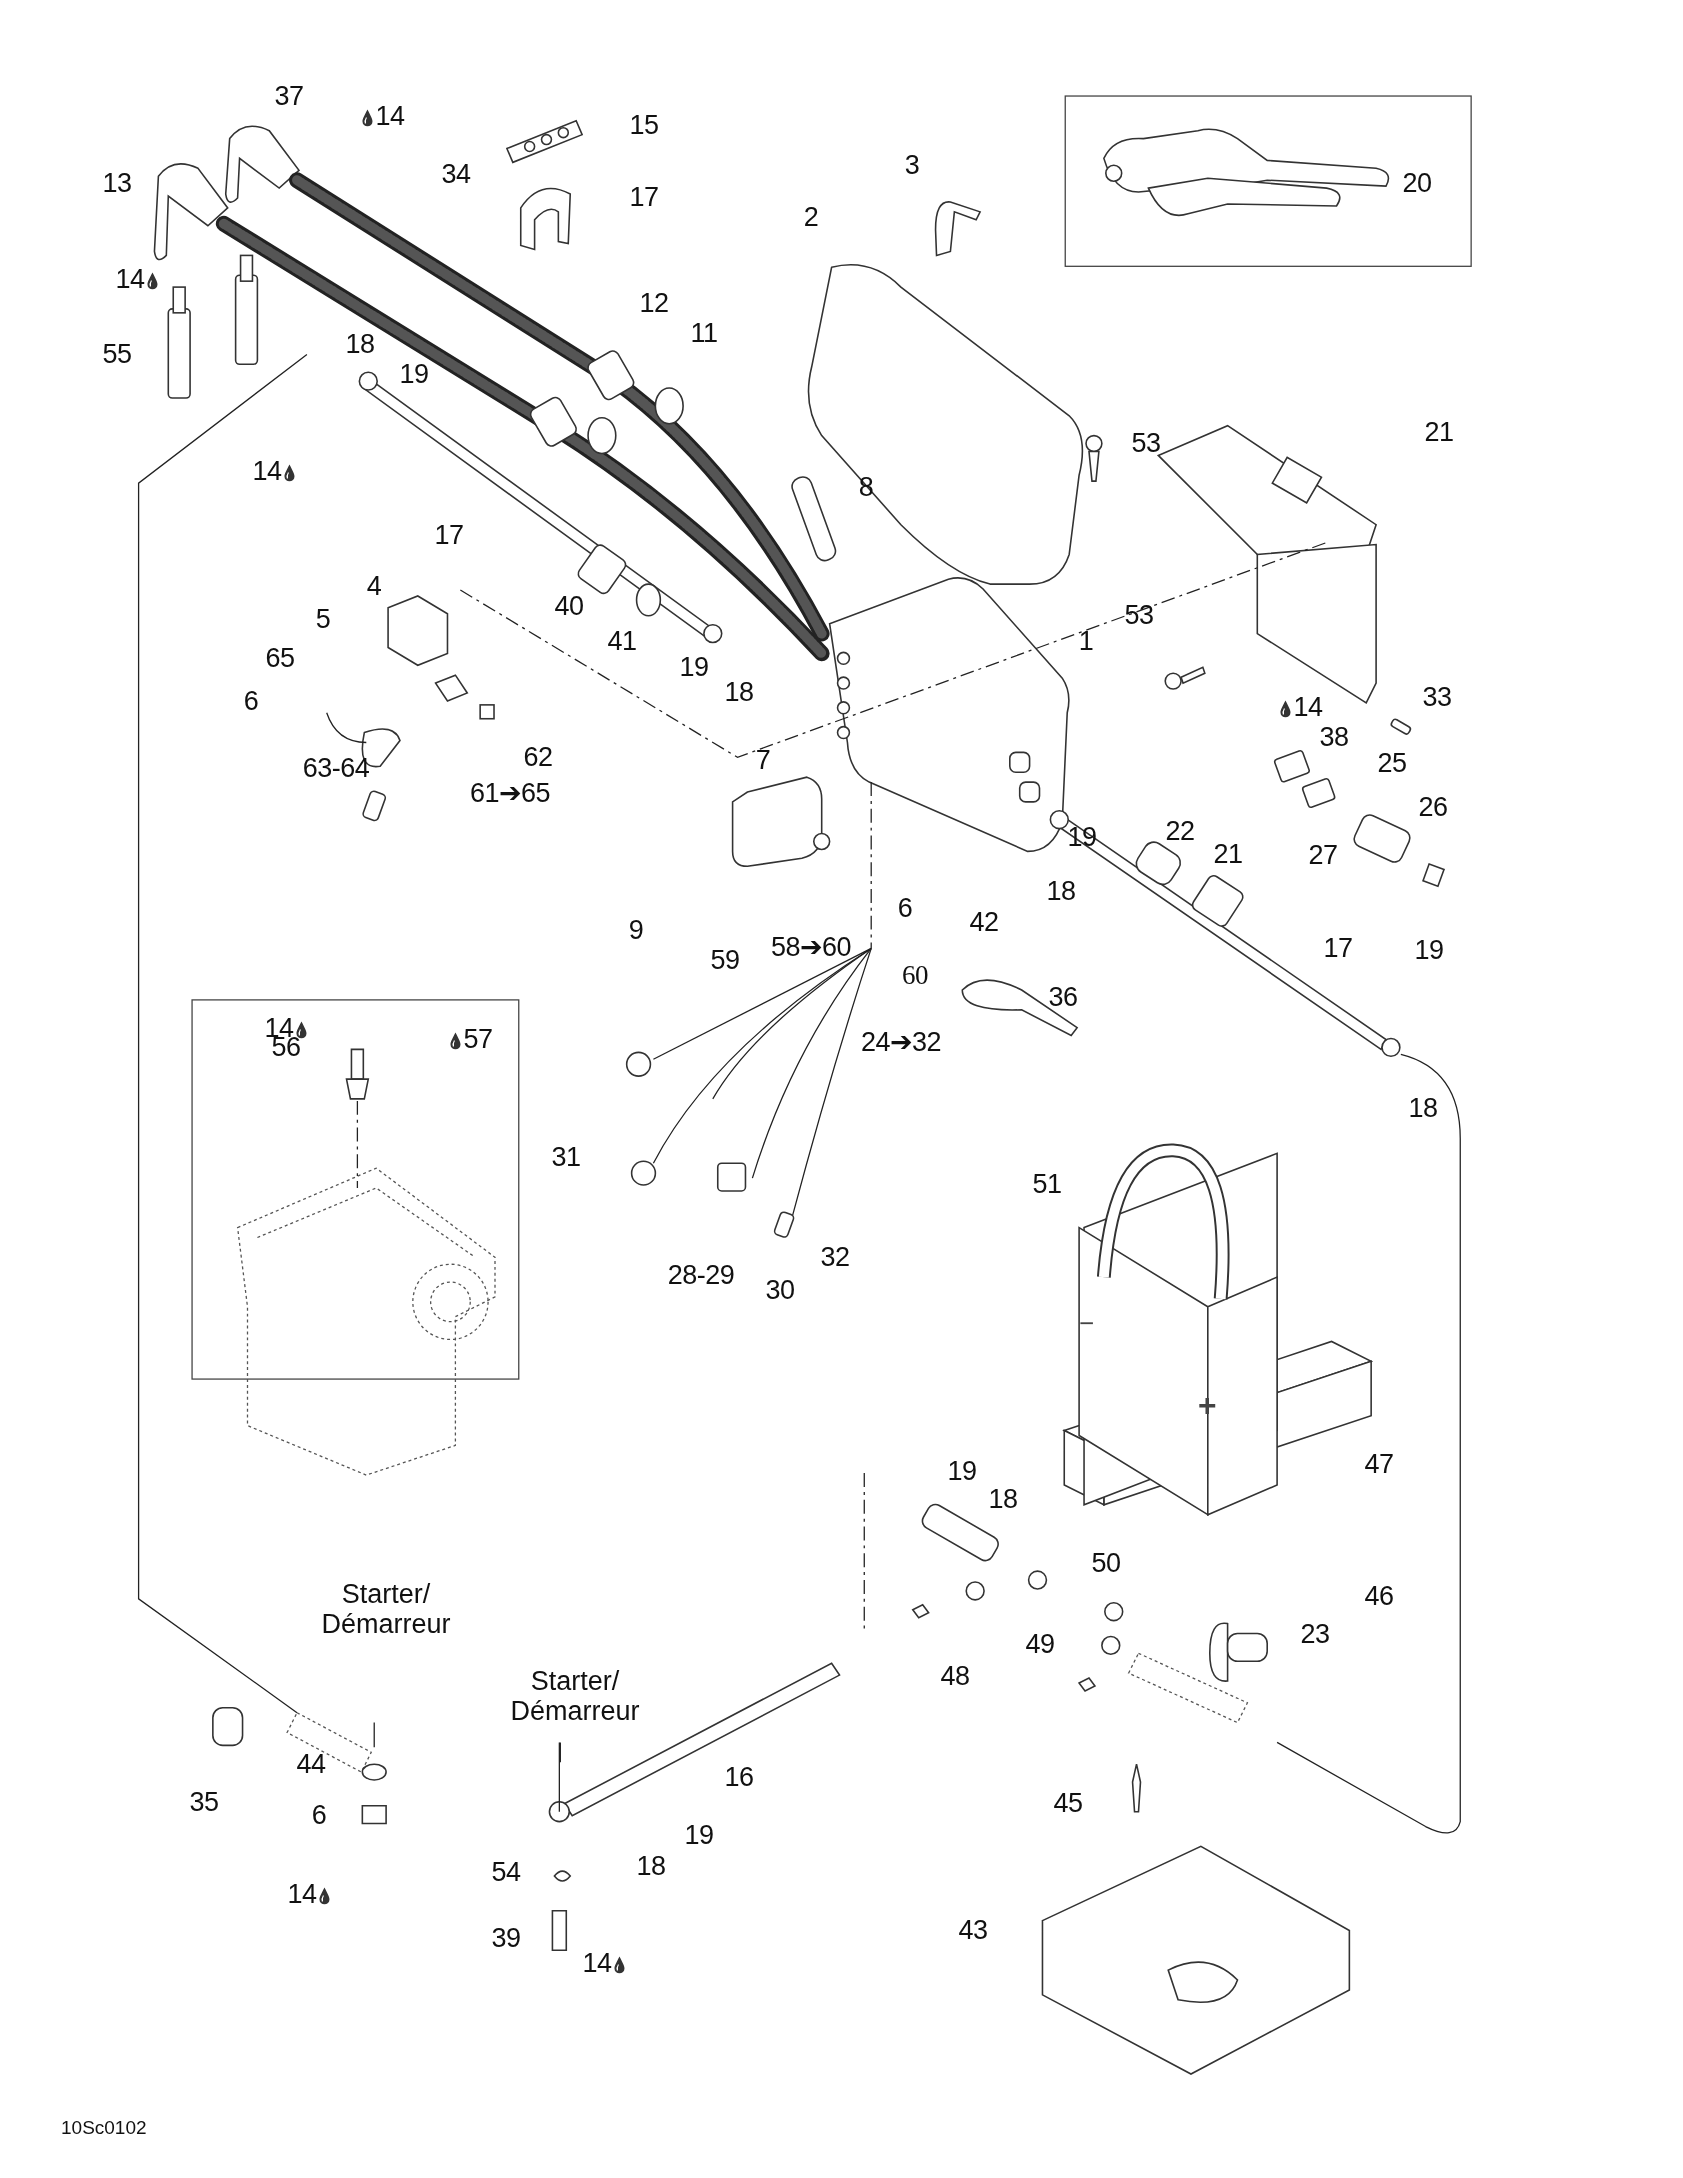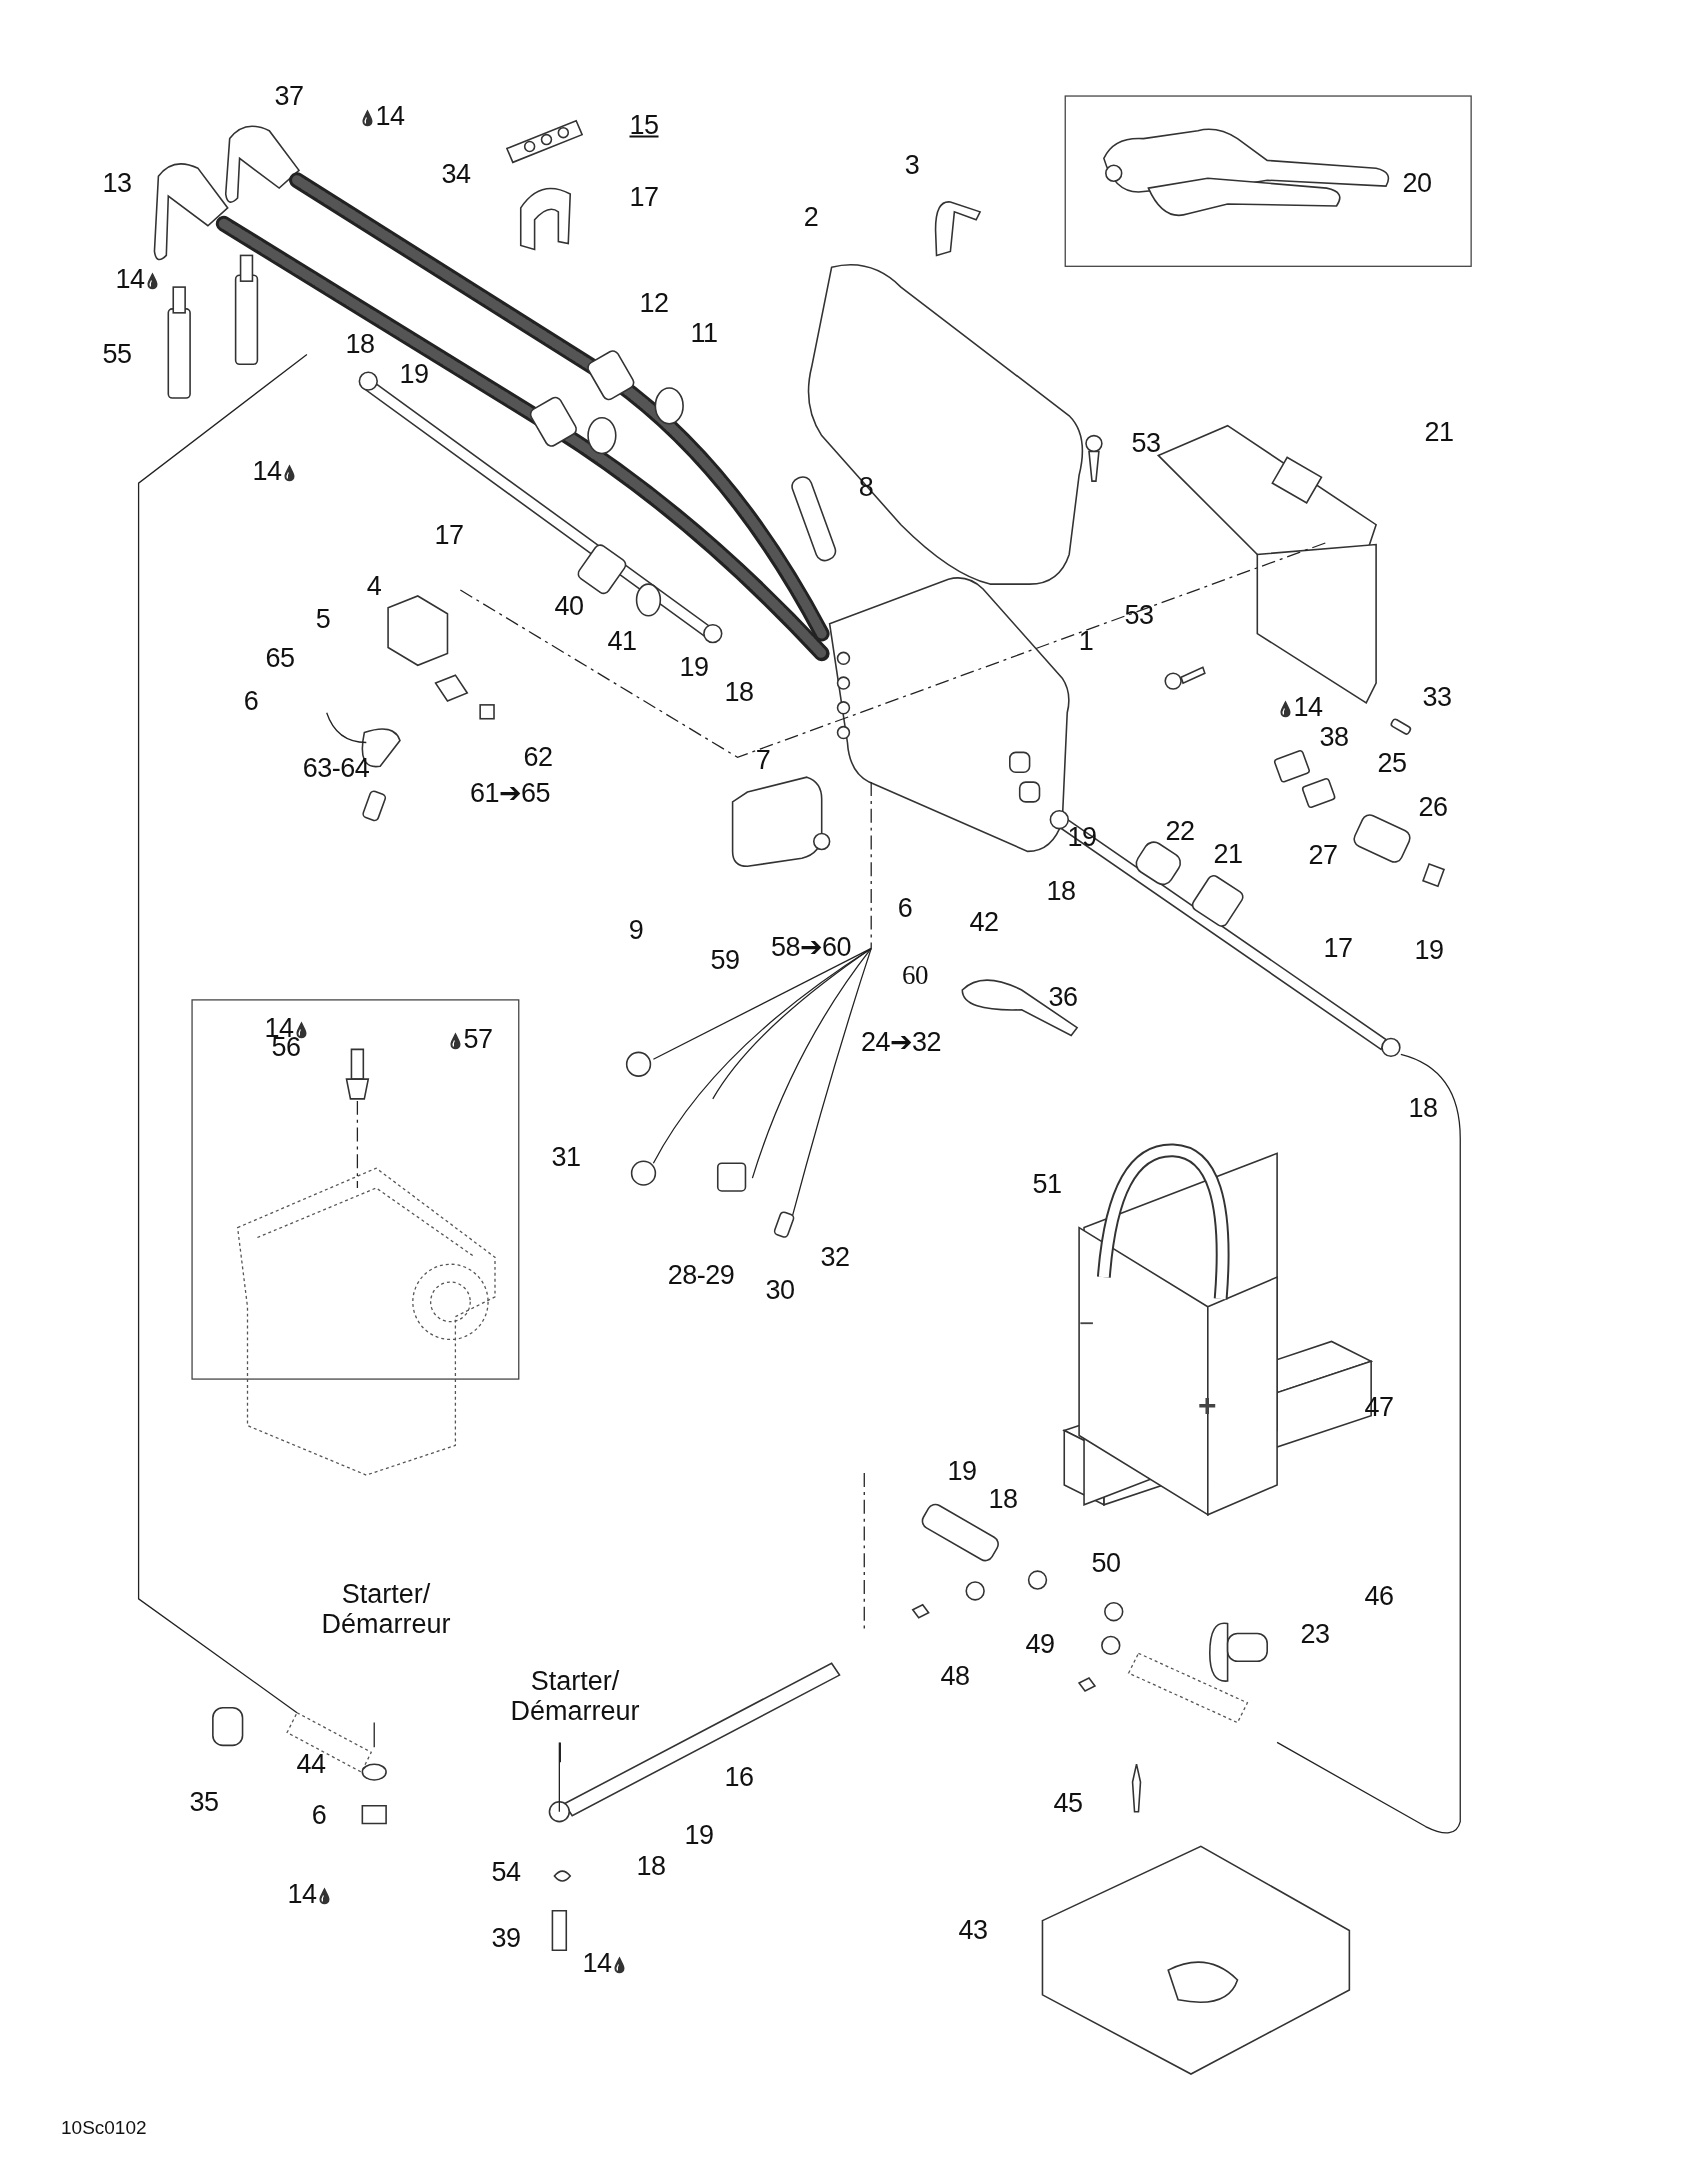--- a/index.html
+++ b/index.html
@@ -215,21 +215,21 @@
 </svg>
 
 <div id="labels">
     <div class="lbl" style="left: 289px; top: 96px;"><span>37</span></div>
     <div class="lbl" style="left: 382px; top: 116px;"><svg class="drop" viewBox="0 0 12 18">
         <path d="M6 1 C3 7 1 10 1 13 a5 5 0 0 0 10 0 C11 10 9 7 6 1z" fill="#333"></path>
         <path d="M5 9 q-2 3 -1 6" stroke="#fff" stroke-width="1.2" fill="none"></path>
       </svg><span>14</span></div>
     <div class="lbl" style="left: 117px; top: 183px;"><span>13</span></div>
     <div class="lbl" style="left: 456px; top: 174px;"><span>34</span></div>
-    <div class="lbl" style="left: 644px; top: 125px; text-decoration: underline;"><span>15</span></div>
+    <div class="lbl" style="left: 644px; top: 125px;"><span>15</span></div>
     <div class="lbl" style="left: 644px; top: 197px;"><span>17</span></div>
     <div class="lbl" style="left: 138px; top: 279px;"><span>14</span><svg class="drop" viewBox="0 0 12 18">
         <path d="M6 1 C3 7 1 10 1 13 a5 5 0 0 0 10 0 C11 10 9 7 6 1z" fill="#333"></path>
         <path d="M5 9 q-2 3 -1 6" stroke="#fff" stroke-width="1.2" fill="none"></path>
       </svg></div>
     <div class="lbl" style="left: 117px; top: 354px;"><span>55</span></div>
     <div class="lbl" style="left: 654px; top: 303px;"><span>12</span></div>
     <div class="lbl" style="left: 704px; top: 333px;"><span>11</span></div>
     <div class="lbl" style="left: 912px; top: 165px;"><span>3</span></div>
     <div class="lbl" style="left: 811px; top: 217px;"><span>2</span></div>
@@ -289,21 +289,21 @@
     <div class="lbl" style="left: 287px; top: 1028px;"><span>14</span><svg class="drop" viewBox="0 0 12 18">
         <path d="M6 1 C3 7 1 10 1 13 a5 5 0 0 0 10 0 C11 10 9 7 6 1z" fill="#333"></path>
         <path d="M5 9 q-2 3 -1 6" stroke="#fff" stroke-width="1.2" fill="none"></path>
       </svg></div>
     <div class="lbl" style="left: 286px; top: 1047px;"><span>56</span></div>
     <div class="lbl" style="left: 470px; top: 1039px;"><svg class="drop" viewBox="0 0 12 18">
         <path d="M6 1 C3 7 1 10 1 13 a5 5 0 0 0 10 0 C11 10 9 7 6 1z" fill="#333"></path>
         <path d="M5 9 q-2 3 -1 6" stroke="#fff" stroke-width="1.2" fill="none"></path>
       </svg><span>57</span></div>
     <div class="lbl" style="left: 1047px; top: 1184px;"><span>51</span></div>
-    <div class="lbl" style="left: 1379px; top: 1407px;"><span>47</span></div>
+    <div class="lbl" style="left: 1379px; top: 1464px;"><span>47</span></div>
     <div class="lbl" style="left: 1379px; top: 1596px; text-align: center;"><span>46</span></div>
     <div class="lbl" style="left: 962px; top: 1471px;"><span>19</span></div>
     <div class="lbl" style="left: 1003px; top: 1499px;"><span>18</span></div>
     <div class="lbl" style="left: 1106px; top: 1563px;"><span>50</span></div>
     <div class="lbl" style="left: 1315px; top: 1634px;"><span>23</span></div>
     <div class="lbl" style="left: 1040px; top: 1644px;"><span>49</span></div>
     <div class="lbl" style="left: 955px; top: 1676px;"><span>48</span></div>
     <div class="lbl" style="left: 739px; top: 1777px;"><span>16</span></div>
     <div class="lbl" style="left: 1068px; top: 1803px;"><span>45</span></div>
     <div class="lbl" style="left: 973px; top: 1930px;"><span>43</span></div>

